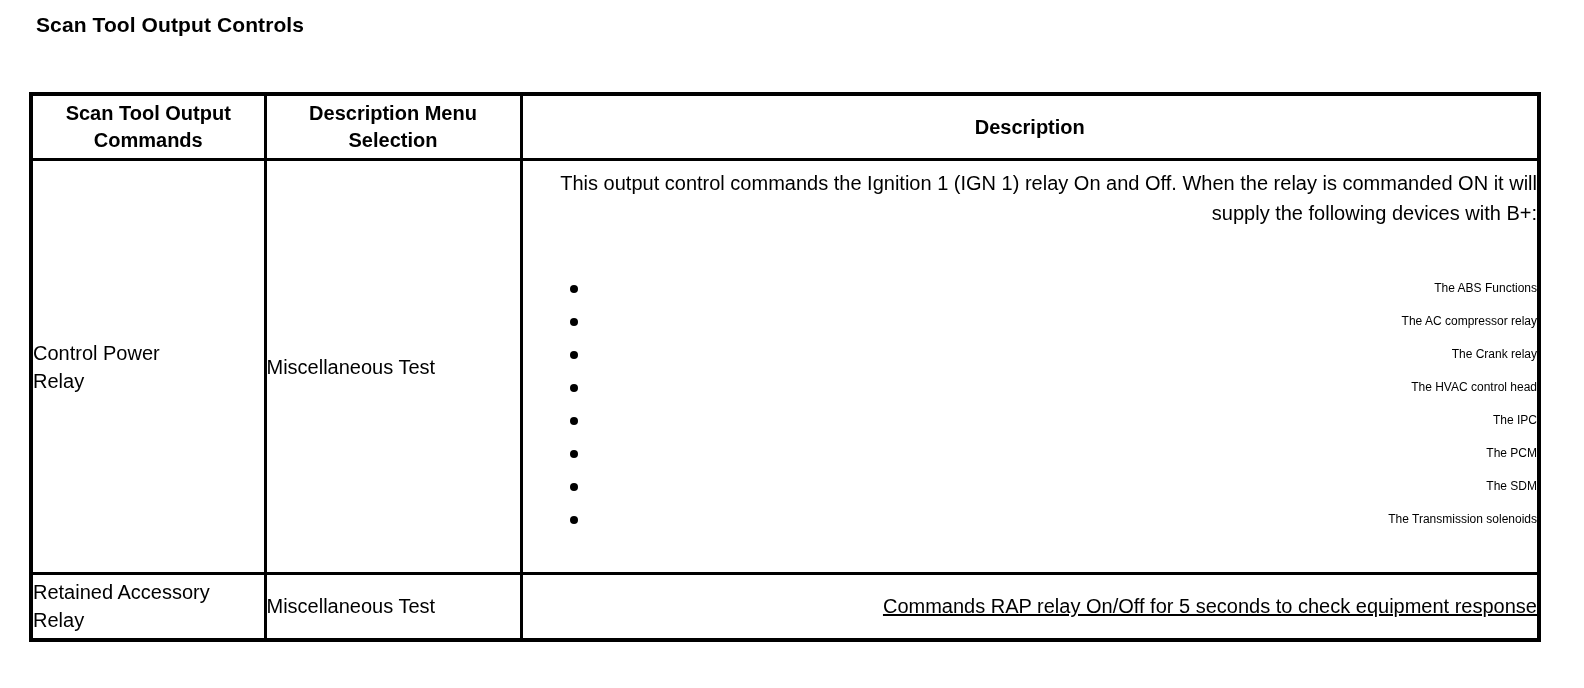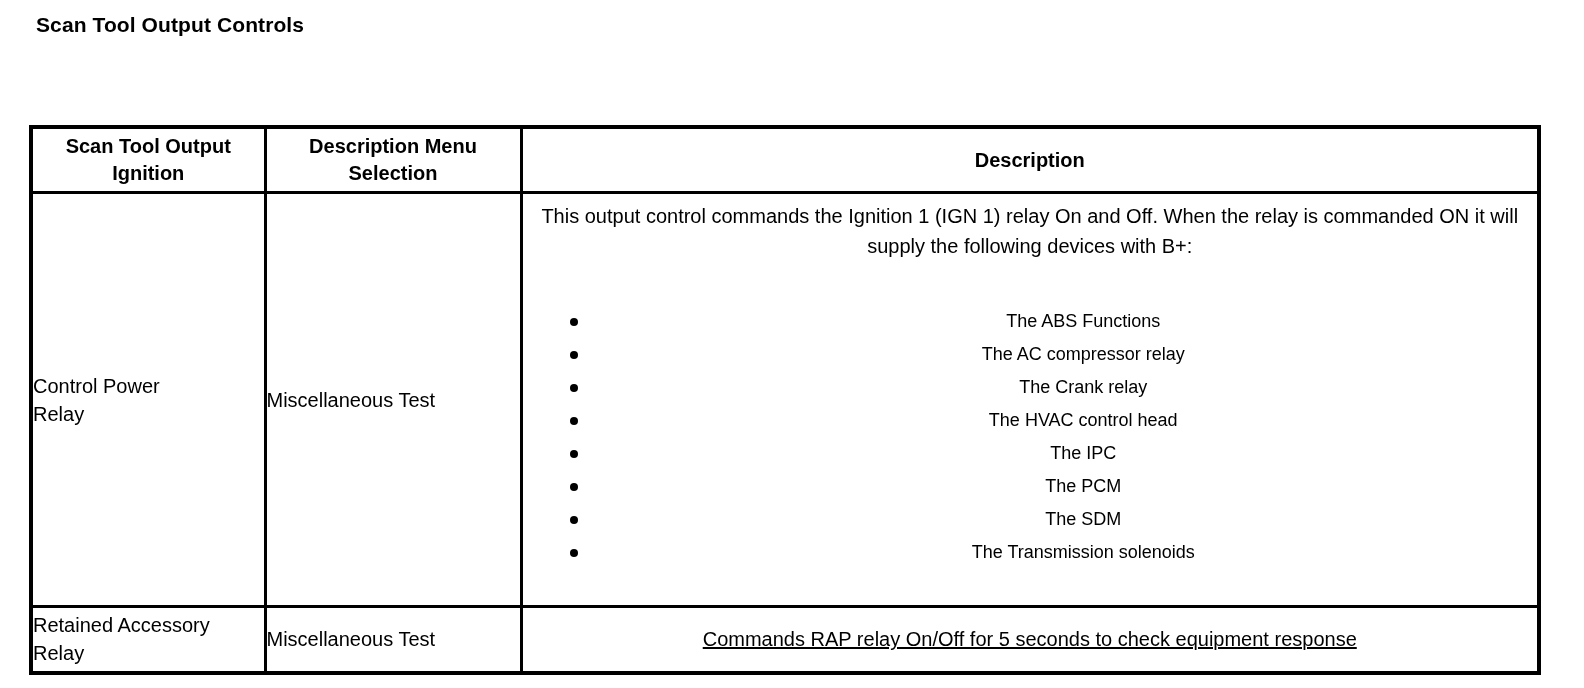--- a/index.html
+++ b/index.html
@@ -31,21 +31,21 @@
     font-weight: bold;
     letter-spacing: 0.1px;
     line-height: 26px;
     white-space: nowrap;
   }
 
   
   .table-wrap {
     position: absolute;
     left: 29px;
-    top: 125px;
+    top: 92px;
     width: 1512px;
     border-radius: 20px;
   }
   table.controls {
     border-collapse: collapse;
     table-layout: fixed;
     width: 1512px;
     border: 4px solid #000000;
   }
   table.controls col.c1 { width: 234px; }
@@ -77,21 +77,21 @@
   td.col-control,
   td.col-menu {
     font-size: 20px;
     line-height: 28px;
     text-align: left;
     padding: 4px 6px 4px 7px;
   }
   td.col-desc {
     font-size: 20px;
     line-height: 30px;
-    text-align: center;
+    text-align: right;
     padding: 9px 8px 8px 9px;
     vertical-align: top;
   }
   tr.row-rap td.col-desc {
     vertical-align: middle;
     padding-top: 4px;
     padding-bottom: 4px;
     text-decoration: underline;
   }
 
@@ -102,21 +102,21 @@
   }
 
   ul.device-list {
     list-style: none;
     margin: 44px 0 30px 0;
     padding: 0;
   }
   ul.device-list li {
     position: relative;
     padding-left: 107px;
-    font-size: 18px;
+    font-size: 12px;
     line-height: 33px;
     white-space: nowrap;
   }
   ul.device-list li .bullet-dot {
     position: absolute;
     left: 47px;
     top: 13px;
     width: 8px;
     height: 8px;
     background: #000000;
@@ -139,21 +139,21 @@
     <table class="controls">
       <colgroup>
         <col class="c1">
         <col class="c2">
         <col class="c3">
       </colgroup>
       <thead>
         <tr>
           <th>
             <span class="hdr-line">Scan Tool Output</span>
-            <span class="hdr-line">Ignition</span>
+            <span class="hdr-line">Commands</span>
           </th>
           <th>
             <span class="hdr-line">Description Menu</span>
             <span class="hdr-line">Selection</span>
           </th>
           <th class="desc-head">Description</th>
         </tr>
       </thead>
       <tbody>
 

